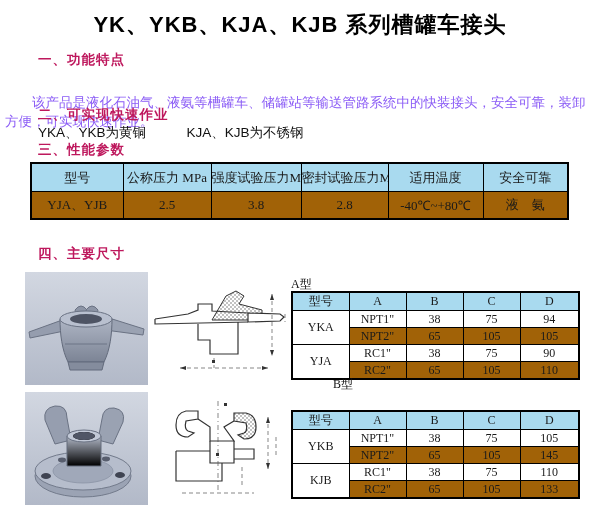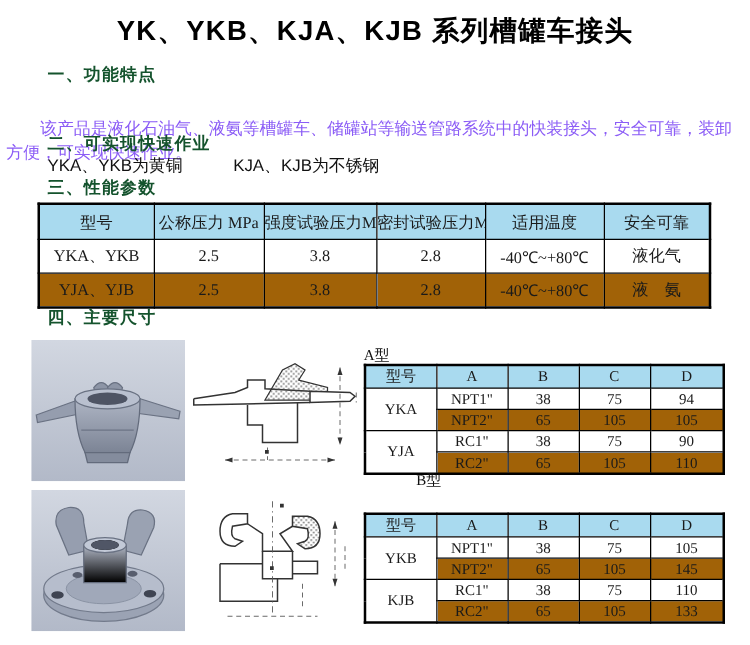--- a/index.html
+++ b/index.html
@@ -5,21 +5,21 @@
   html,body{margin:0;padding:0;background:#ffffff;}
   .page{
     position:relative;width:600px;height:516px;background:#ffffff;
     font-family:"Liberation Sans",sans-serif;color:#1a1a1a;overflow:hidden;border-radius:22px;
   }
   .title{
     position:absolute;top:10px;left:0;width:600px;text-align:center;
     font-size:22px;font-weight:bold;letter-spacing:1px;color:#000;
   }
   .sec-heading{
-    position:absolute;left:38px;color:#14532d;font-weight:bold;font-size:13.5px;
+    position:absolute;left:38px;color:#be185d;font-weight:bold;font-size:13.5px;
     letter-spacing:1px;
   }
   .h-features{top:51px;}
   .h-materials{top:106px;}
   .h-performance{top:141px;}
   .h-dimensions{top:245px;font-family:Liberation Mono, monospace;}
   .para{
     position:absolute;top:69px;left:5px;width:588px;font-size:13.5px;
     line-height:19px;text-indent:2em;color:#8b5cf6;margin-top:24px;
   }
@@ -87,28 +87,20 @@
         <col style="width:85px">
     </colgroup>
     <tbody>
         <tr>
       <th>型号</th>
       <th>公称压力 MPa</th>
       <th>强度试验压力MPa</th>
       <th>密封试验压力MPa</th>
       <th>适用温度</th>
       <th>安全可靠</th>
-    </tr>
-    <tr>
-      <td>YKA、YKB</td>
-      <td>2.5</td>
-      <td>3.8</td>
-      <td>2.8</td>
-      <td>-40℃~+80℃</td>
-      <td>液化气</td>
     </tr>
     <tr class="row-yellow">
       <td>YJA、YJB</td>
       <td>2.5</td>
       <td>3.8</td>
       <td>2.8</td>
       <td>-40℃~+80℃</td>
       <td>液　氨</td>
     </tr>
   </tbody>

